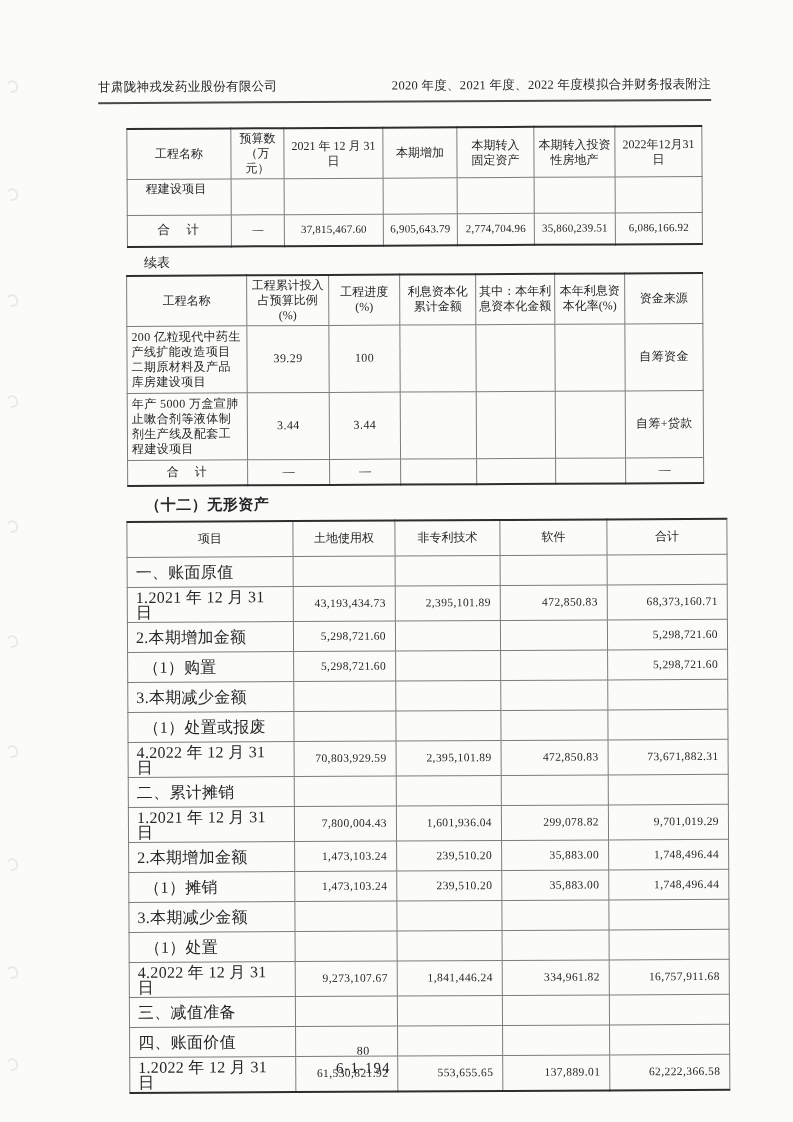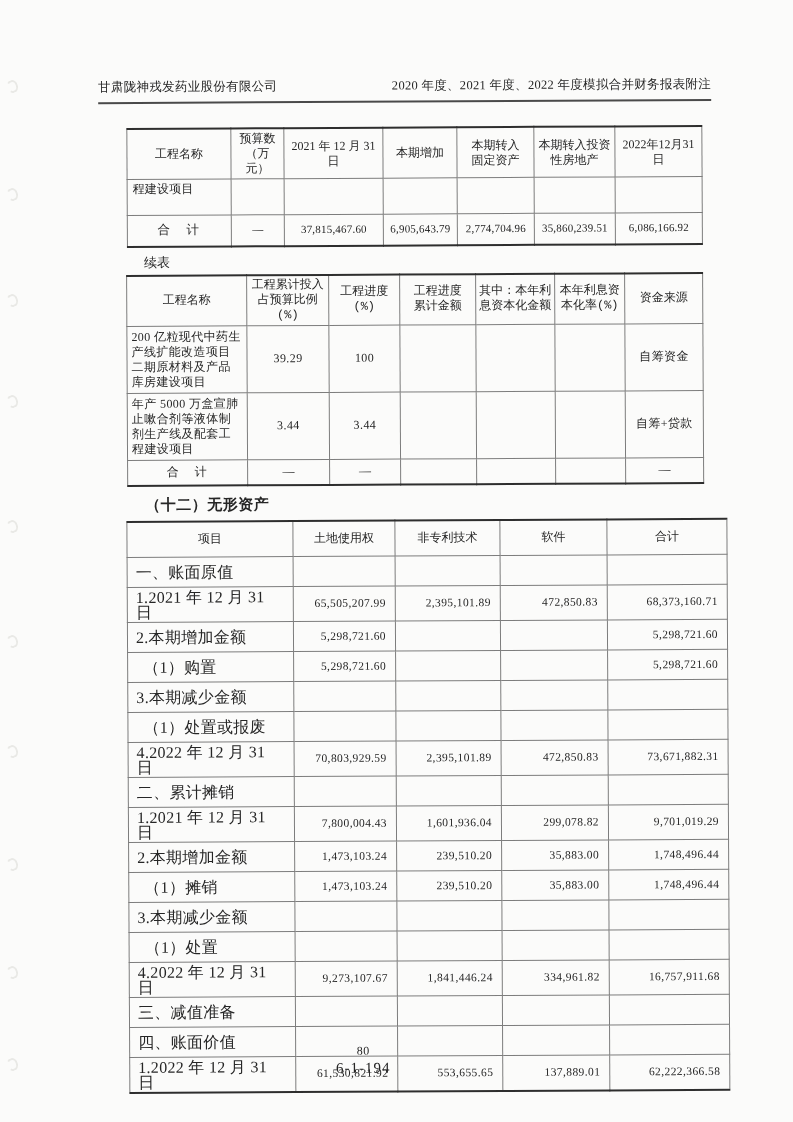--- a/index.html
+++ b/index.html
@@ -40,33 +40,33 @@
 
   
   .t1 { margin:24px 0 0 128px; width:575px; }
   .t1 col:nth-child(1){width:104px} .t1 col:nth-child(2){width:53px}
   .t1 col:nth-child(3){width:99px}  .t1 col:nth-child(4){width:74px}
   .t1 col:nth-child(5){width:77px}  .t1 col:nth-child(6){width:81px}
   .t1 col:nth-child(7){width:87px}
   .t1 th { height:36px; }
   .t1 td { font-size:11px; letter-spacing:0.2px; }
   .t1 tr.carryover td { height:36px; vertical-align:top; }
-  .t1 tr.carryover td:first-child { text-align:left; padding-left:5px; font-size:12px; }
+  .t1 tr.carryover td:first-child { text-align:left; padding-left:18px; font-size:12px; }
   .t1 tr.total td { height:31px; }
   .t1 tr.total td:first-child { font-size:12.5px; letter-spacing:2px; }
 
   .continued { margin:6px 0 0 145px; font-size:13px; }
 
   
   .t2 { margin:3px 0 0 127px; width:576px; }
   .t2 col:nth-child(1){width:120px} .t2 col:nth-child(2){width:82px}
   .t2 col:nth-child(3){width:71px}  .t2 col:nth-child(4){width:76px}
   .t2 col:nth-child(5){width:79px}  .t2 col:nth-child(6){width:70px}
   .t2 col:nth-child(7){width:78px}
-  .t2 th { height:34px;font-family:Liberation Mono, monospace; }
+  .t2 th { height:34px; }
   .t2 tr.item td { height:60px; }
   .t2 tr.item td:first-child { text-align:left; padding:3px 4px; line-height:15px; }
   .t2 tr.total td { height:26px; }
   .t2 tr.total td:first-child { letter-spacing:2px; }
 
   .section-title { margin:9px 0 0 145px; font-size:15px; font-weight:bold; letter-spacing:0.5px; }
 
   
   .t3 { margin:6px 0 0 126px; width:600px; }
   .t3 col:nth-child(1){width:166px} .t3 col:nth-child(2){width:102px}
@@ -164,21 +164,21 @@
           <col>
           <col>
           <col>
         </colgroup>
         <thead>
           <tr>
             <th>工程名称</th>
             <th>工程累计投入
 占预算比例(%)</th>
             <th>工程进度(%)</th>
-            <th>工程进度
+            <th>利息资本化
 累计金额</th>
             <th>其中：本年利
 息资本化金额</th>
             <th>本年利息资
 本化率(%)</th>
             <th>资金来源</th>
           </tr>
         </thead>
         <tbody>
           <tr class="item">
@@ -233,21 +233,21 @@
         <tbody>
           <tr class="section">
             <td>一、账面原值</td>
             <td></td>
             <td></td>
             <td></td>
             <td></td>
           </tr>
           <tr class="item">
             <td>1.2021 年 12 月 31 日</td>
-            <td>65,505,207.99</td>
+            <td>43,193,434.73</td>
             <td>2,395,101.89</td>
             <td>472,850.83</td>
             <td>68,373,160.71</td>
           </tr>
           <tr class="item">
             <td>2.本期增加金额</td>
             <td>5,298,721.60</td>
             <td></td>
             <td></td>
             <td>5,298,721.60</td>

